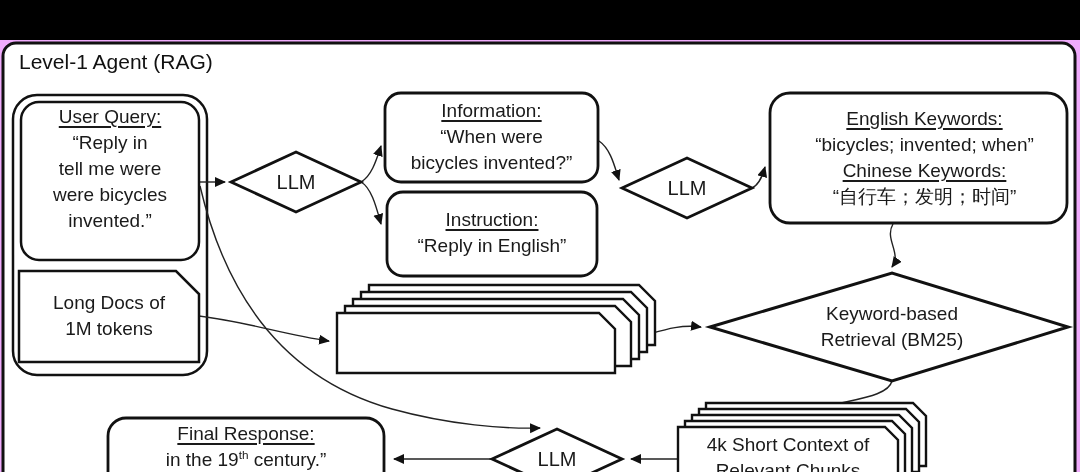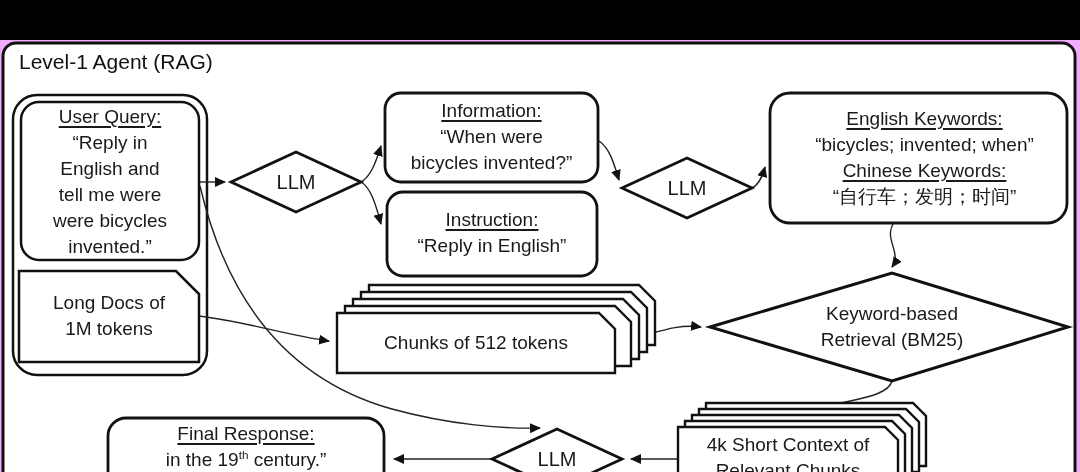--- a/index.html
+++ b/index.html
@@ -99,21 +99,20 @@
     <polygon points="492,419 557,389 622,419 557,449" fill="#fff" stroke="#111" stroke-width="2.8"></polygon>
 
     <rect x="108" y="378" width="276" height="84" rx="18" fill="#fff" stroke="#111" stroke-width="2.8"></rect>
   </svg>
 
   <div class="title">Level-1 Agent (RAG)</div>
 
   <div class="label" style="left:23px;top:64px;width:174px;">
     <div class="head">User Query:</div>
     <div>“Reply in</div>
-    <div>English and</div>
     <div>tell me were</div>
     <div>were bicycles</div>
     <div>invented.”</div>
   </div>
 
   <div class="label" style="left:21px;top:250px;width:176px;">
     <div>Long Docs of</div>
     <div>1M tokens</div>
   </div>
 
@@ -132,21 +131,20 @@
 
   <div class="label llm-label" style="left:637px;top:135px;width:100px;">LLM</div>
 
   <div class="label" style="left:756px;top:66px;width:337px;">
     <div class="head">English Keywords:</div>
     <div>“bicycles; invented; when”</div>
     <div class="head">Chinese Keywords:</div>
     <div>“自行车；发明；时间”</div>
   </div>
 
-  <div class="label" style="left:347px;top:290px;width:258px;">Chunks of 512 tokens</div>
 
   <div class="label" style="left:802px;top:261px;width:180px;">
     <div>Keyword-based</div>
     <div>Retrieval (BM25)</div>
   </div>
 
   <div class="label" style="left:682px;top:392px;width:212px;">
     <div>4k Short Context of</div>
     <div>Relevant Chunks</div>
   </div>

